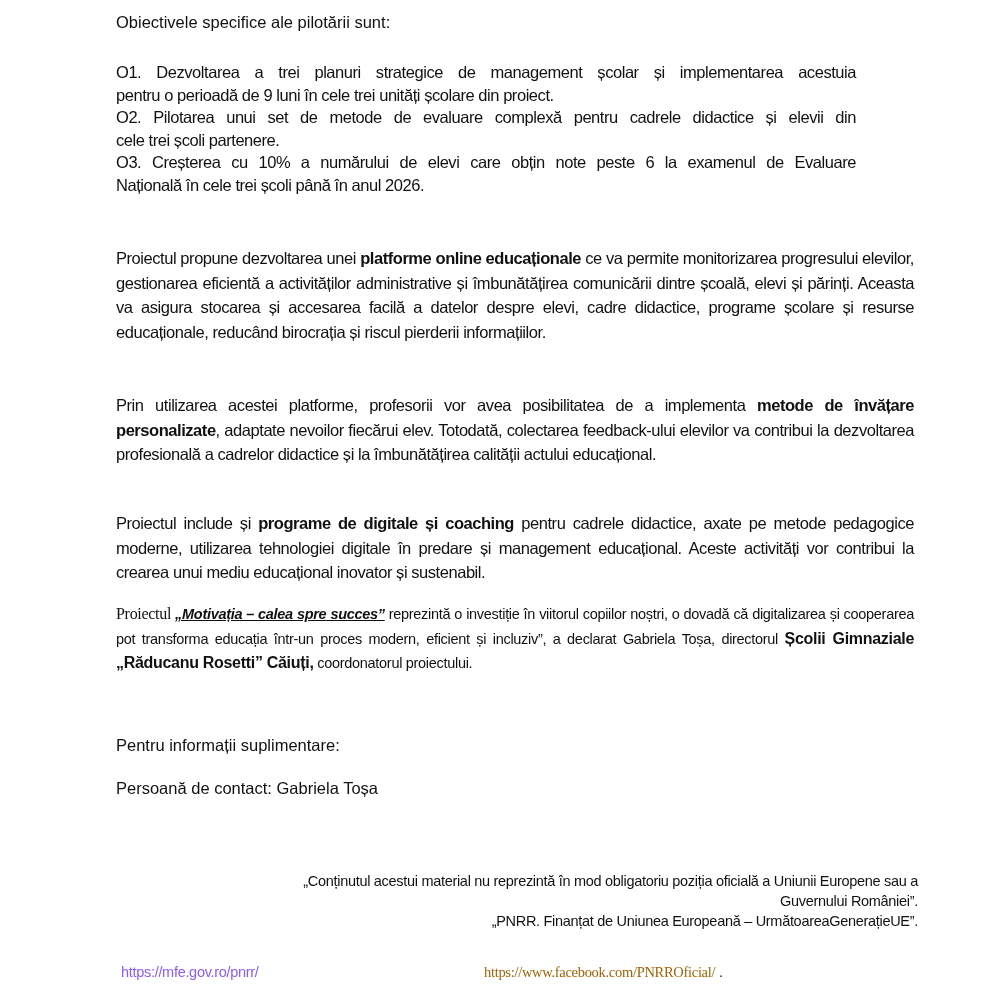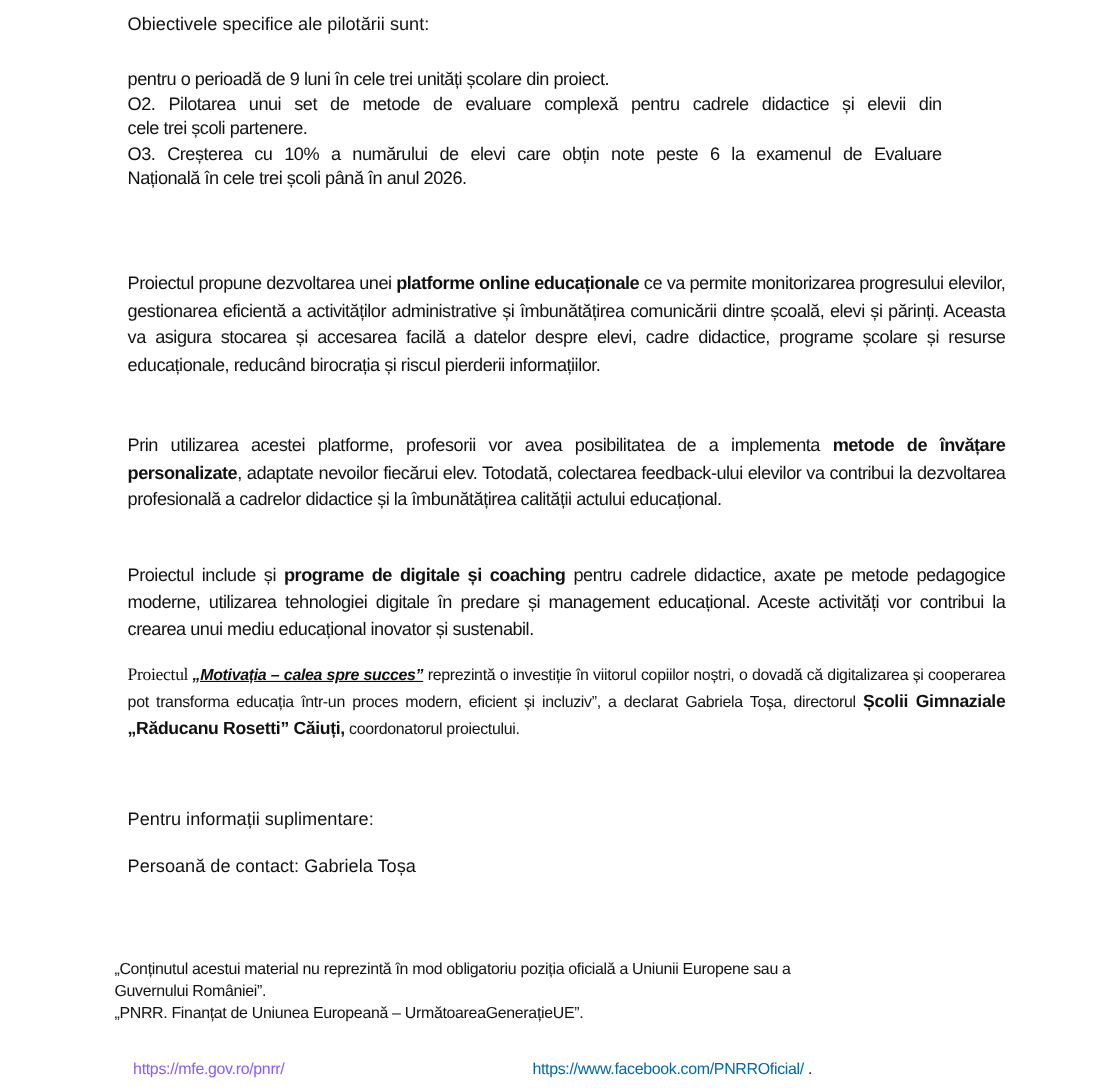--- a/index.html
+++ b/index.html
@@ -15,33 +15,34 @@
   .bold { font-weight: bold; }
   .obj { position: absolute; left: 116px; width: 740px; font-size: 16.5px; line-height: 22.5px; letter-spacing: -0.45px; }
   .obj p { margin: 0; }
   .quote { position: absolute; left: 116px; width: 798px; font-size: 14.5px; line-height: 23.5px; letter-spacing: -0.3px; text-align: justify; }
   .quote p { margin: 0; }
   .serif { font-family: "Liberation Serif", serif; font-size: 16px; }
   .quote-title { font-weight: bold; font-style: italic; text-decoration: underline; }
   .school { font-weight: bold; font-size: 16px; }
   .contact { position: absolute; left: 116px; font-size: 16.5px; line-height: 22px; }
   .email-link { color: #1f5fbf; text-decoration: underline; }
-  .disclaimer { position: absolute; left: 104px; width: 830px; text-align: left; font-size: 14.5px; line-height: 20px; letter-spacing: -0.3px; }
+  .disclaimer { position: absolute; left: 88px; width: 830px; text-align: right; font-size: 14.5px; line-height: 20px; letter-spacing: -0.3px; }
   .disclaimer p { margin: 0; }
   .footer-link { position: absolute; top: 962px; font-size: 14.5px; line-height: 20px; letter-spacing: -0.3px; }
-  .fb-link { color: #0369a1; }
+  .fb-link { color: #a16207; font-family: Liberation Serif, serif; }
 </style>
 </head>
 <body>
 
 <div class="page">
 
   <div class="line" style="left:116px; top:11px;">Obiectivele specifice ale pilotării sunt:</div>
 
   <div class="obj" style="top:61px;">
+    <p style="text-align:justify; text-align-last:justify;">O1. Dezvoltarea a trei planuri strategice de management școlar și implementarea acestuia</p>
     <p>pentru o perioadă de 9 luni în cele trei unități școlare din proiect.</p>
     <p style="text-align:justify; text-align-last:justify;">O2. Pilotarea unui set de metode de evaluare complexă pentru cadrele didactice și elevii din</p>
     <p>cele trei școli partenere.</p>
     <p style="text-align:justify; text-align-last:justify;">O3. Creșterea cu 10% a numărului de elevi care obțin note peste 6 la examenul de Evaluare</p>
     <p>Națională în cele trei școli până în anul 2026.</p>
   </div>
 
   <div class="justify-block" style="top:246px;">
     <p><span>Proiectul propune dezvoltarea unei </span><span class="bold">platforme online educaționale</span><span> ce va permite monitorizarea progresului elevilor,  gestionarea eficientă a activităților administrative și îmbunătățirea comunicării dintre școală, elevi și părinți. Aceasta va asigura stocarea și accesarea facilă a datelor despre elevi, cadre didactice, programe școlare și resurse educaționale, reducând birocrația și riscul pierderii informațiilor.</span></p>
   </div>

